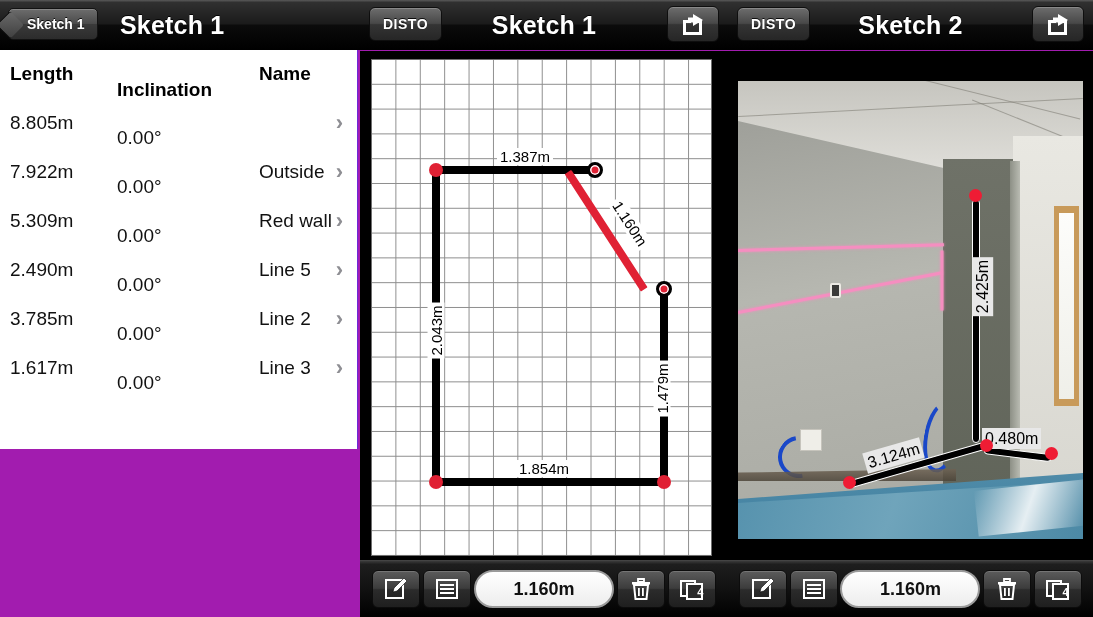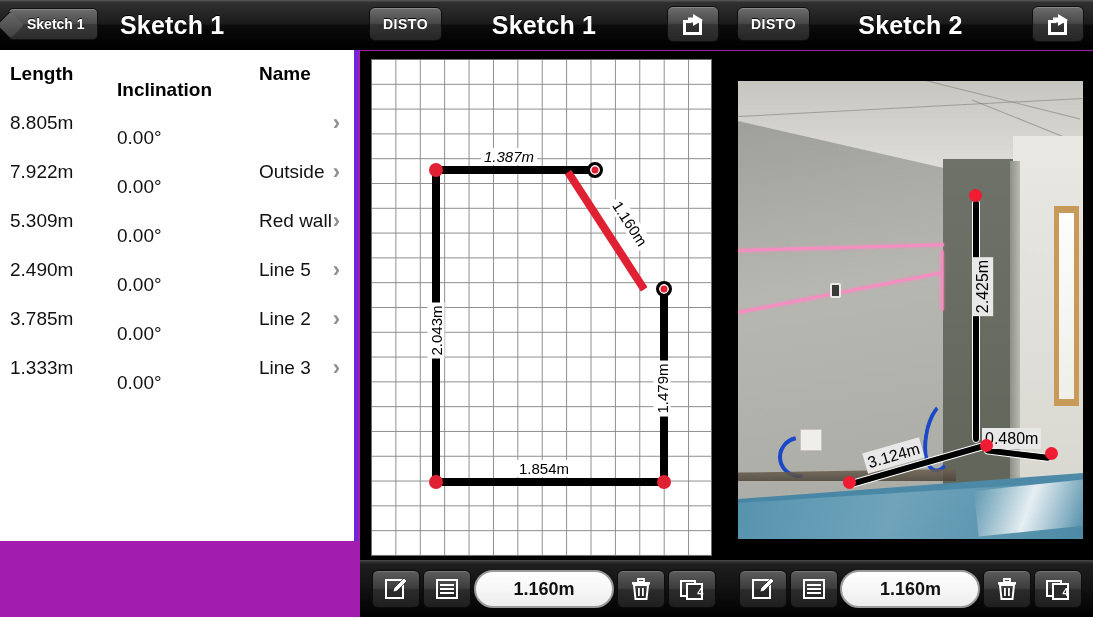--- a/index.html
+++ b/index.html
@@ -48,22 +48,22 @@
     box-shadow:inset 0 1px 0 rgba(255,255,255,.2); }
 
   
   .sharebtn{ position:absolute; right:9px; top:6px; width:52px; height:36px;
     background:linear-gradient(to bottom,#6d6d6d,#484848 48%,#343434 52%,#262626);
     border:1px solid #0e0e0e; border-radius:6px;
     box-shadow:inset 0 1px 0 rgba(255,255,255,.2);
     display:flex; align-items:center; justify-content:center; }
 
   
-  .listwrap{ position:absolute; top:50px; left:0; width:358px; height:491px;
-    background:#fff; border-right:4px solid #6d28d9; }
+  .listwrap{ position:absolute; top:50px; left:0; width:358px; height:399px;
+    background:#fff; border-right:1px solid #6d28d9; }
   .thead{ display:flex; align-items:center; height:48px; padding:0 0 0 10px;
     font-size:19px; font-weight:bold; color:#000; }
   .col-len{ width:107px; }
   .col-inc{ width:110px;margin-top:31px; }
   .col-nam{ flex:1;margin-left:32px; }
   .row{ display:flex; align-items:center; height:49px; padding:0 0 0 10px;
     font-size:19px; color:#111; position:relative; }
   .chev{ position:absolute; right:14px; top:50%; transform:translateY(-50%);
     color:#8e8e93; font-size:22px; font-weight:bold; line-height:1; }
 
@@ -195,21 +195,21 @@
         <div class="col-nam">Line 5</div>
         <div class="chev">›</div>
       </div>
       <div class="row">
         <div class="col-len">3.785m</div>
         <div class="col-inc">0.00°</div>
         <div class="col-nam">Line 2</div>
         <div class="chev">›</div>
       </div>
       <div class="row">
-        <div class="col-len">1.333m</div>
+        <div class="col-len">1.617m</div>
         <div class="col-inc">0.00°</div>
         <div class="col-nam">Line 3</div>
         <div class="chev">›</div>
       </div>
     </div>
   </div>
 
   <div class="panel p2">
     <div class="navbar">
       <div class="distobtn">
@@ -221,21 +221,21 @@
           <path d="M3 7 h8 v3 H6 v9 h13 v-9 h-4 V7 h7 v15 H3 Z" fill="#fff"></path>
           <path d="M13 1 l10 6 l-10 6 v-3.5 H8 V4.5 h5 Z" fill="#fff"></path>
         </svg>
       </div>
     </div>
 
     <div class="sketchstage">
       <div class="gridbox">
 
         <div class="seg" style="left:60px; top:106px; width:162px; height:8px;"></div>
-        <div class="dimlabel" style="left:109px; top:88px;font-style:italic;">1.387m</div>
+        <div class="dimlabel" style="left:125px; top:88px;">1.387m</div>
 
         <div class="seg redline" style="left:196px; top:108px; width:140px; height:8px;
                     transform-origin:0 50%; transform:rotate(57deg);"></div>
         <div class="dimlabel rot90" style="left:230px; top:155px; transform:rotate(57deg);">1.160m</div>
 
         <div class="seg" style="left:60px; top:110px; width:8px; height:310px;"></div>
         <div class="dimlabel rot90" style="left:36px; top:262px;">2.043m</div>
 
         <div class="seg" style="left:288px; top:228px; width:8px; height:194px;"></div>
         <div class="dimlabel rot90" style="left:262px; top:320px;">1.479m</div>

